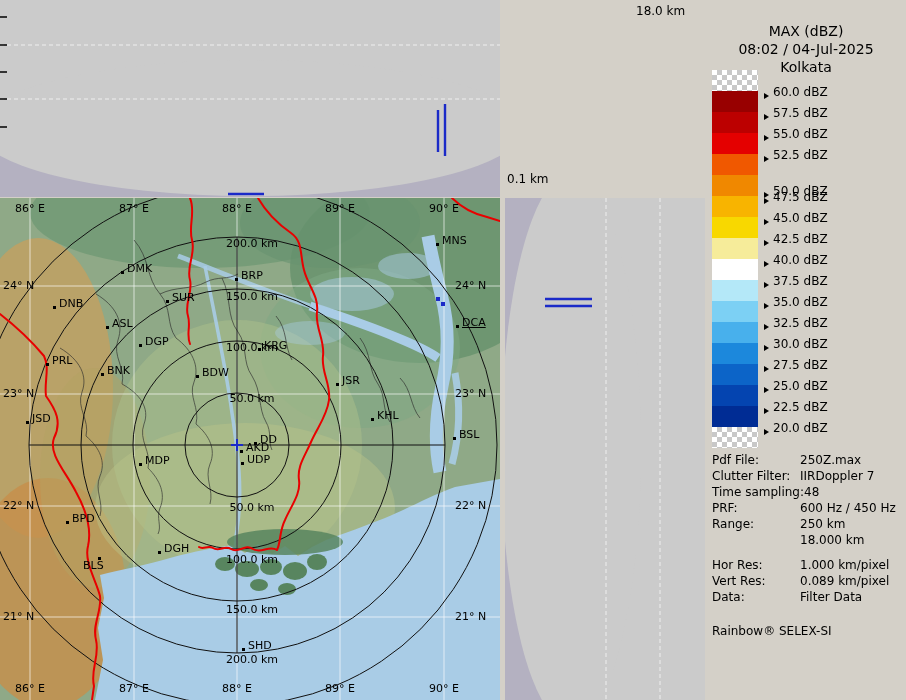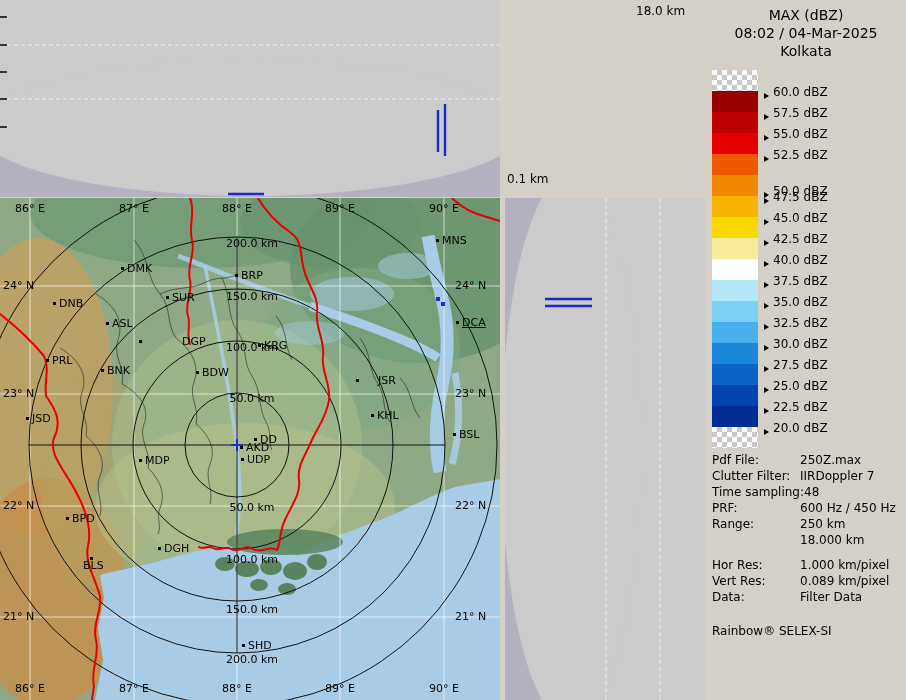--- a/index.html
+++ b/index.html
@@ -11,42 +11,42 @@
   .panel-right{position:absolute;left:505px;top:198px;width:200px;height:502px;}
   .map{position:absolute;left:0;top:198px;width:500px;height:502px;overflow:hidden;}
   .map svg{position:absolute;left:0;top:0;}
   #map-labels{position:absolute;left:0;top:0;width:500px;height:502px;}
 
   .axis-label{position:absolute;font-size:12px;white-space:nowrap;}
   .axis-top{left:636px;top:4px;}
   .axis-bottom{left:507px;top:172px;}
 
   .legend{position:absolute;left:706px;top:0;width:200px;height:700px;}
-  .legend-title{position:absolute;left:0;top:6px;width:200px;text-align:center;font-size:14px;line-height:18px;}
+  .legend-title{position:absolute;left:0;top:22px;width:200px;text-align:center;font-size:14px;line-height:18px;}
   .colorbar-wrap{position:absolute;left:6px;top:70px;width:192px;height:380px;}
   .cb-swatches{position:absolute;left:0;top:0;width:46px;}
   .cb-band{width:46px;height:21px;}
   .cb-checker{width:46px;height:21px;background-color:#fff;
     background-image:linear-gradient(45deg,#c8c8c8 25%,transparent 25%,transparent 75%,#c8c8c8 75%),
                      linear-gradient(45deg,#c8c8c8 25%,transparent 25%,transparent 75%,#c8c8c8 75%);
     background-size:10px 10px;background-position:0 0,5px 5px;}
   .cb-label{position:absolute;left:52px;height:16px;font-size:12px;display:flex;align-items:flex-end;white-space:nowrap;}
   .tri{width:0;height:0;border-left:5px solid #000;border-top:3.5px solid transparent;border-bottom:3.5px solid transparent;margin-right:4px;}
 
   .info{position:absolute;left:6px;top:452px;width:192px;font-size:12px;line-height:16px;}
   .info-row{display:flex;}
   .info-row.gap{margin-top:9px;}
   .info-label{display:inline-block;min-width:88px;white-space:nowrap;}
   .info-value{white-space:nowrap;}
   .footer{position:absolute;left:6px;top:624px;font-size:12px;white-space:nowrap;}
 
   .geo-label{position:absolute;font-size:11px;white-space:nowrap;}
   .geo-label.lon{width:36px;text-align:center;}
   .range-label{position:absolute;width:60px;text-align:center;font-size:11px;}
-  .city{position:absolute;display:flex;align-items:center;}
+  .city{position:absolute;display:flex;align-items:flex-end;}
   .city .dot{width:3px;height:3px;background:#000;margin-right:3px;flex:none;}
   .city .name{font-size:11px;line-height:11px;}
 </style>
 </head>
 <body>
 
 <div class="stage">
 
   <div class="panel-top">
     <svg width="500" height="197" viewBox="0 0 500 197">
@@ -205,21 +205,21 @@
           <span class="name">SUR</span>
         </div>
         <div class="city" style="left: 53px; top: 100px;">
           <div class="dot"></div>
           <span class="name">DNB</span>
         </div>
         <div class="city" style="left: 106px; top: 120px;">
           <div class="dot"></div>
           <span class="name">ASL</span>
         </div>
-        <div class="city" style="left: 139px; top: 138px; gap: 37px;">
+        <div class="city" style="left: 139px; top: 138px;">
           <div class="dot"></div>
           <span class="name">DGP</span>
         </div>
         <div class="city" style="left: 258px; top: 142px;">
           <div class="dot"></div>
           <span class="name">KRG</span>
         </div>
         <div class="city" style="left: 456px; top: 119px; text-decoration: underline;">
           <div class="dot"></div>
           <span class="name">DCA</span>
@@ -229,21 +229,21 @@
           <span class="name">PRL</span>
         </div>
         <div class="city" style="left: 101px; top: 167px;">
           <div class="dot"></div>
           <span class="name">BNK</span>
         </div>
         <div class="city" style="left: 196px; top: 169px;">
           <div class="dot"></div>
           <span class="name">BDW</span>
         </div>
-        <div class="city" style="left: 356px; top: 177px; gap: 16px;">
+        <div class="city" style="left: 336px; top: 177px;">
           <div class="dot"></div>
           <span class="name">JSR</span>
         </div>
         <div class="city" style="left: 26px; top: 215px;">
           <div class="dot"></div>
           <span class="name">JSD</span>
         </div>
         <div class="city" style="left: 371px; top: 212px;">
           <div class="dot"></div>
           <span class="name">KHL</span>
@@ -299,21 +299,21 @@
       <g stroke="#1b2ac8" stroke-width="2.4">
         <line x1="40" y1="101" x2="87" y2="101"></line>
         <line x1="40" y1="108" x2="87" y2="108"></line>
       </g>
     </svg>
   </div>
 
   <div class="legend">
     <div class="legend-title">
       <div>MAX (dBZ)</div>
-      <div>08:02 / 04-Mar-2025</div>
+      <div>08:02 / 04-Jul-2025</div>
       <div>Kolkata</div>
     </div>
     <div class="colorbar-wrap">
       <div class="cb-swatches" id="cb-swatches">
           <div class="cb-checker"></div>
           <div class="cb-band" style="background: rgb(152, 0, 0);"></div>
           <div class="cb-band" style="background: rgb(188, 0, 0);"></div>
           <div class="cb-band" style="background: rgb(228, 0, 0);"></div>
           <div class="cb-band" style="background: rgb(240, 88, 0);"></div>
           <div class="cb-band" style="background: rgb(240, 136, 0);"></div>

